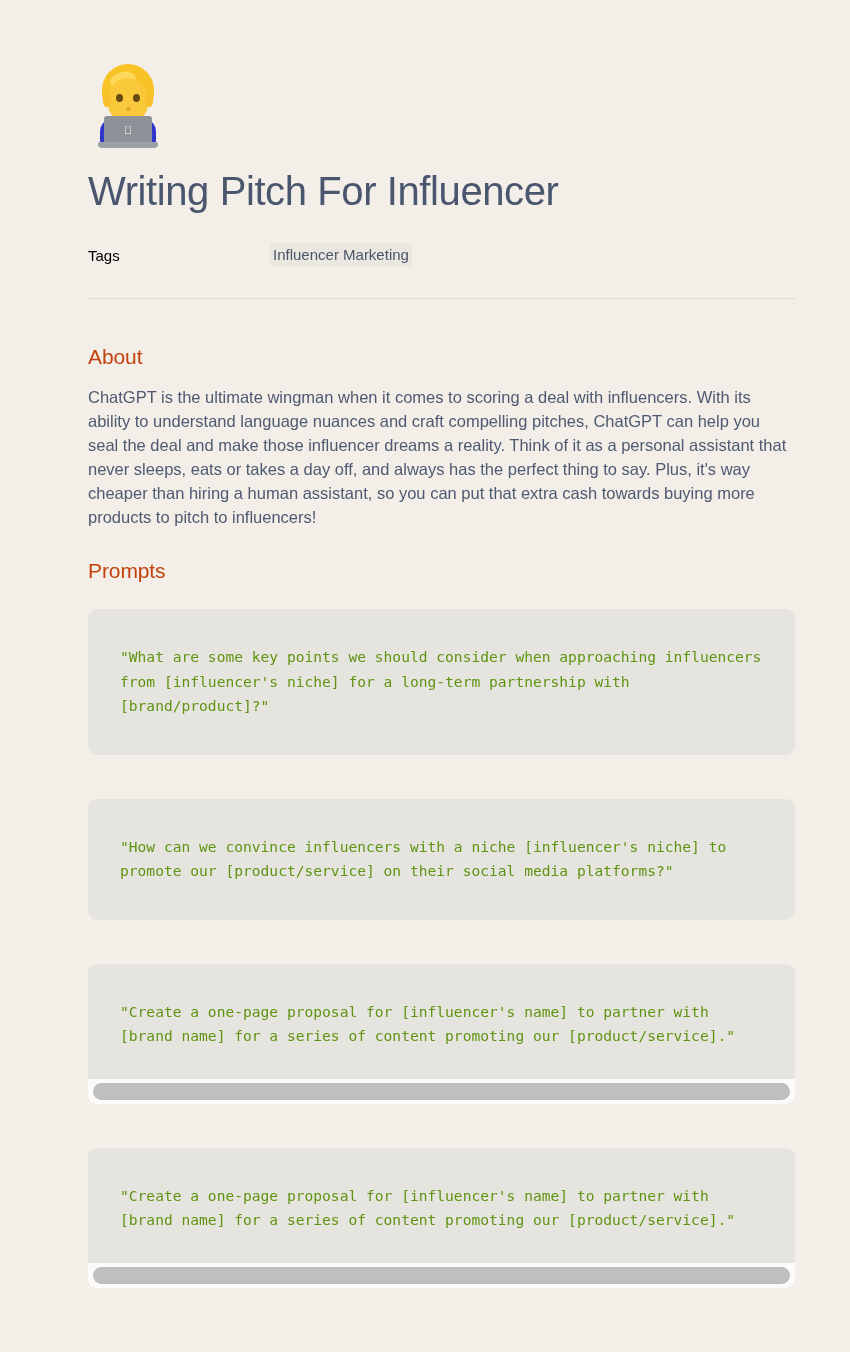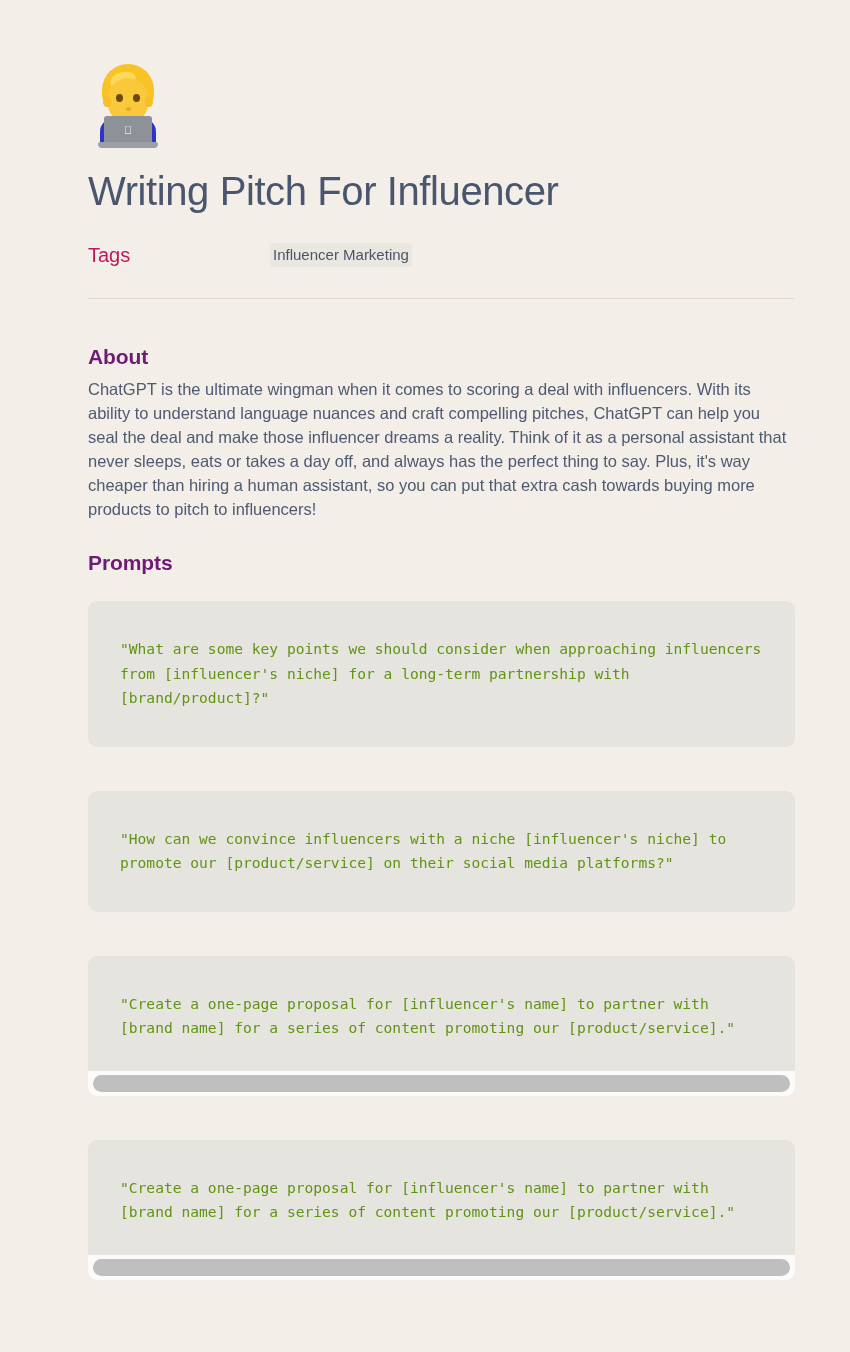--- a/index.html
+++ b/index.html
@@ -138,22 +138,22 @@
   
   .tags-row {
     margin-top: 28px;
     display: flex;
     align-items: center;
     height: 26px;
   }
   .tags-label {
     width: 182px;
     flex: 0 0 182px;
-    font-size: 20px;
-    color: #be185d;
+    font-size: 15px;
+    color: #000000;
   }
   .tag-chip {
     display: inline-block;
     font-size: 15px;
     color: #4a5568;
     background: #eae7e1;
     padding: 2px 3px;
     border-radius: 3px;
     line-height: 1.35;
     text-align: right;
@@ -161,27 +161,27 @@
   .divider {
     margin-top: 30px;
     height: 1px;
     background: #dfd9d1;
     width: 707px;
   }
 
   
   .section-heading {
     font-size: 21px;
-    font-weight: bold;
-    color: #701a75;
+    font-weight: normal;
+    color: #c2410c;
     letter-spacing: -0.1px;
   }
   .about-heading { margin-top: 46px; }
   .about-text {
-    margin-top: 8px;
+    margin-top: 16px;
     font-size: 16.5px;
     line-height: 24px;
     color: #4e5a71;
     width: 700px;
   }
 
   .prompts-heading { margin-top: 30px; }
 
   
   .cards { margin-top: 26px; }

